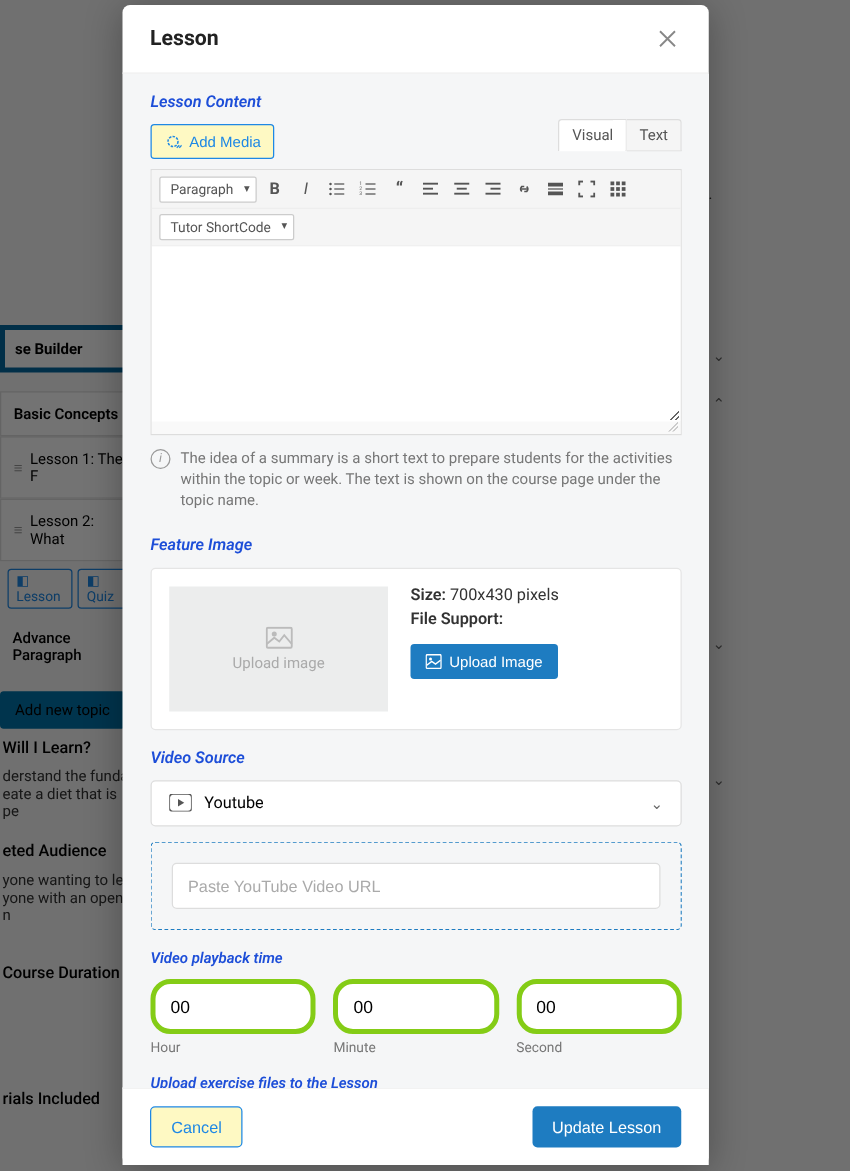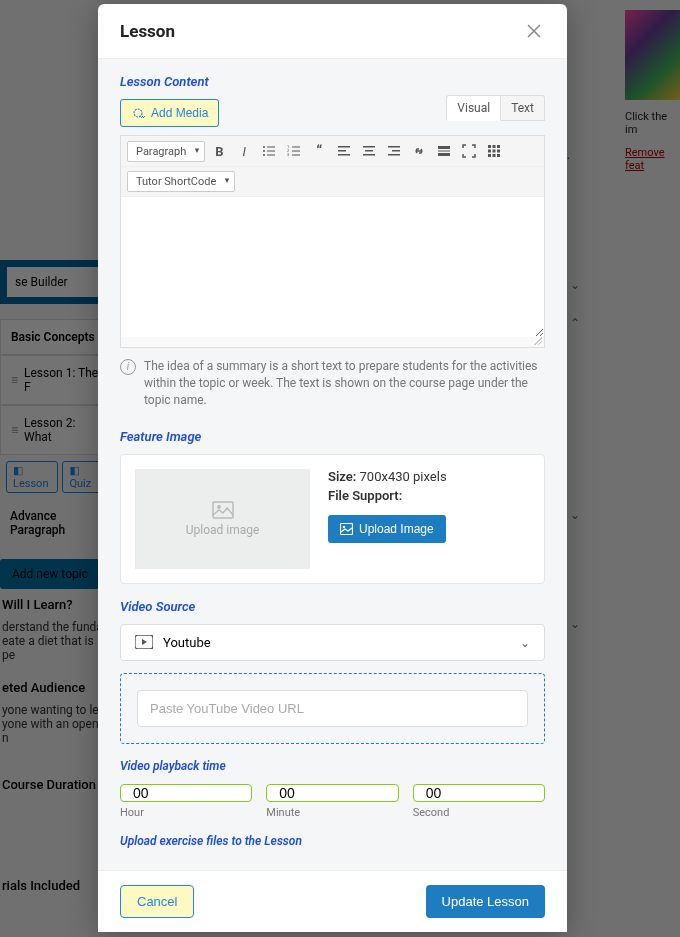--- a/index.html
+++ b/index.html
@@ -40,21 +40,21 @@
     }
     .bg-caption { font-size: 11px; color: #222; }
     .bg-remove { color: #b00000; text-decoration: underline; font-size: 11px; margin-top: 10px; display: block; }
 
     .bg-left {
       position: absolute;
       left: 0; top: 260px;
       width: 110px;
       font-size: 12px;
     }
-    .bg-builder { background: #fff; padding: 8px; font-weight: 400; border: 7px solid #0369a1; }
+    .bg-builder { background: #fff; padding: 8px; font-weight: 700; border: 4px solid #0369a1; }
     .bg-topic { background: #fff; padding: 10px; font-weight: 600; border: 1px solid #ddd; margin-top: 15px; }
     .bg-lesson { background: #fff; padding: 10px; border: 1px solid #ddd; display: flex; align-items: center; gap: 6px; }
     .bg-chips { padding: 6px; display: flex; gap: 4px; }
     .bg-chip { border: 1px solid #1e88e5; color: #1e88e5; padding: 2px 6px; border-radius: 3px; font-size: 11px; }
     .bg-topic2 { padding: 10px; font-weight: 500; }
     .bg-btn-primary { background: #0073aa; color: #000000; padding: 8px 12px; border-radius: 3px; display: inline-block; margin: 12px 0 0 0; font-size: 12px; }
     .bg-section { padding: 10px; font-weight: 600; }
     .bg-item { padding: 8px 2px; font-size: 13px; font-weight: 500; }
     .bg-text { font-size: 12px; color: #333; padding: 0 2px 10px; }
 
@@ -300,23 +300,23 @@
 
     
     .time-row {
       display: flex;
       gap: 14px;
       margin: 0 22px;
     }
     .time-col { flex: 1; }
     .time-input {
       width: 100%;
-      border: 1px solid #84cc16;
-      border-radius: 4px;
-      padding: 0 12px;
+      border: 4px solid #84cc16;
+      border-radius: 16px;
+      padding: 10px 12px;
       font-size: 14px;
       outline: none;
     }
     .time-label { font-size: 11px; color: #777; margin-top: 4px; }
 
     .modal-footer {
       padding: 14px 22px;
       display: flex;
       justify-content: space-between;
       align-items: center;
@@ -343,25 +343,20 @@
     }
 
     .chev-blue { color: #1e88e5; }
     .chev { color: #666; font-size: 12px; }
     .bg-handle { color: #999; }
   </style>
 </head>
 <body>
 
 <div class="bg-page">
-  <div class="bg-right">
-    <div class="bg-thumb"></div>
-    <div class="bg-caption">Click the im</div>
-    <a class="bg-remove">Remove feat</a>
-  </div>
   <div style="position:absolute; right:110px; top:148px; font-size:12px; color:#333;">d.</div>
   <div class="bg-left">
     <div class="bg-builder">se Builder</div>
     <div class="bg-topic" style="display:flex; justify-content:space-between;">
       <span>Basic Concepts</span>
     </div>
     <div class="bg-lesson">
       <span class="bg-handle">≡</span>
       <span>Lesson 1: The F</span>
     </div>

